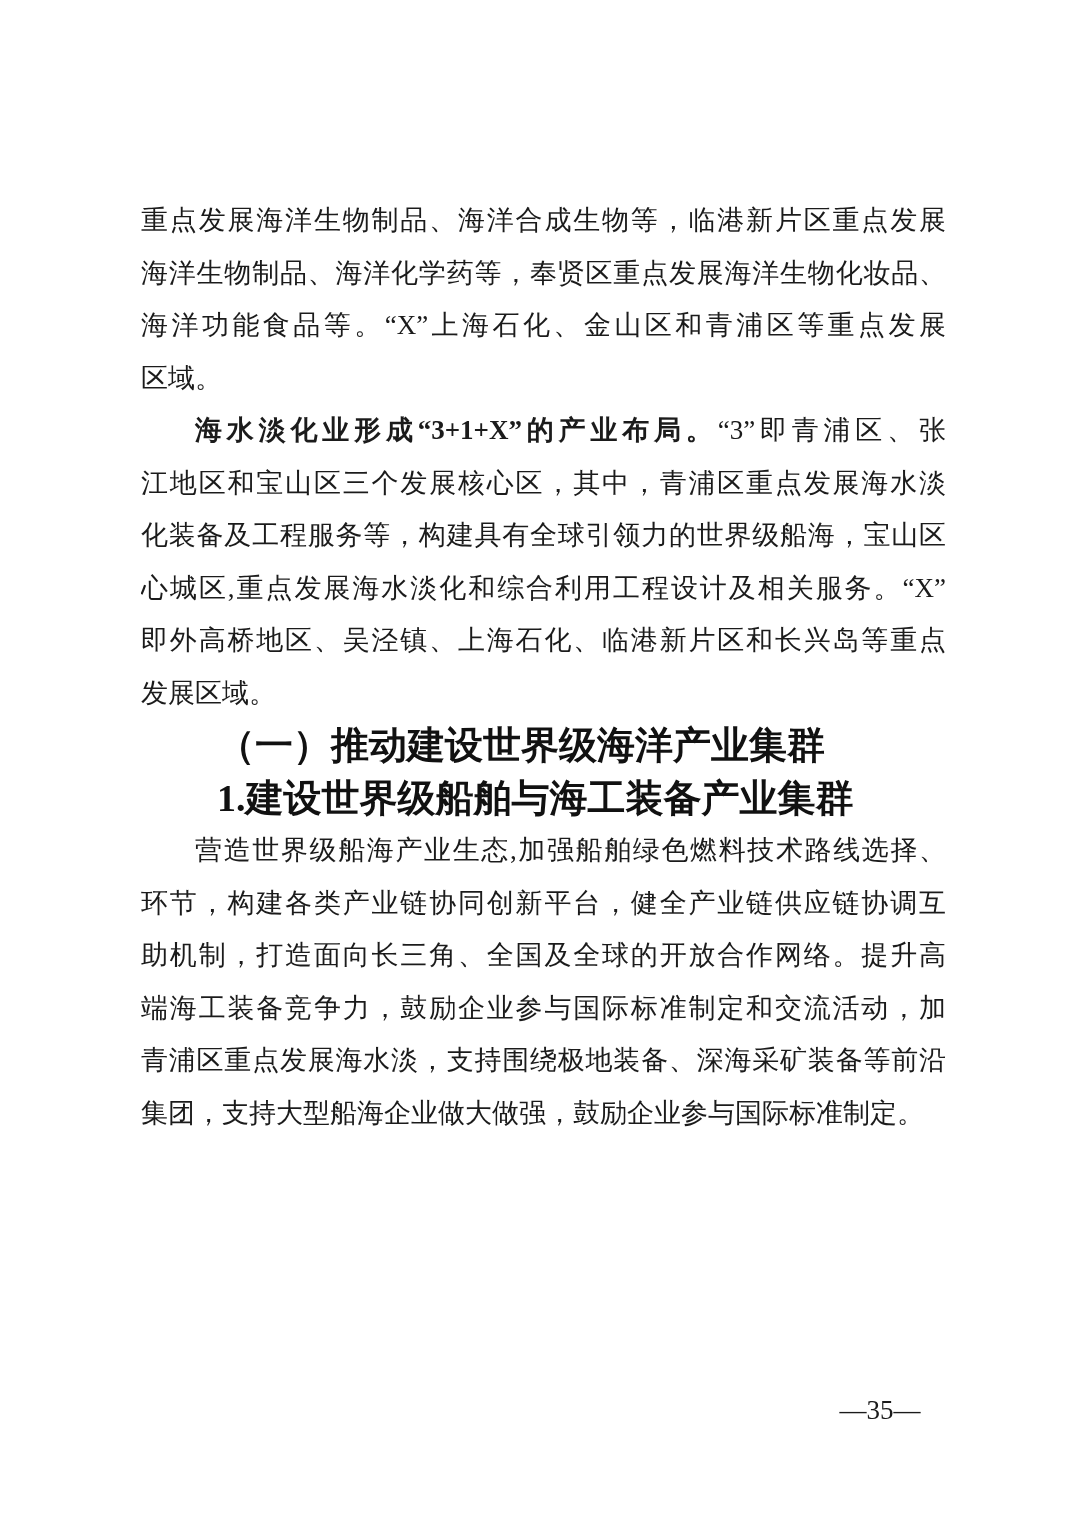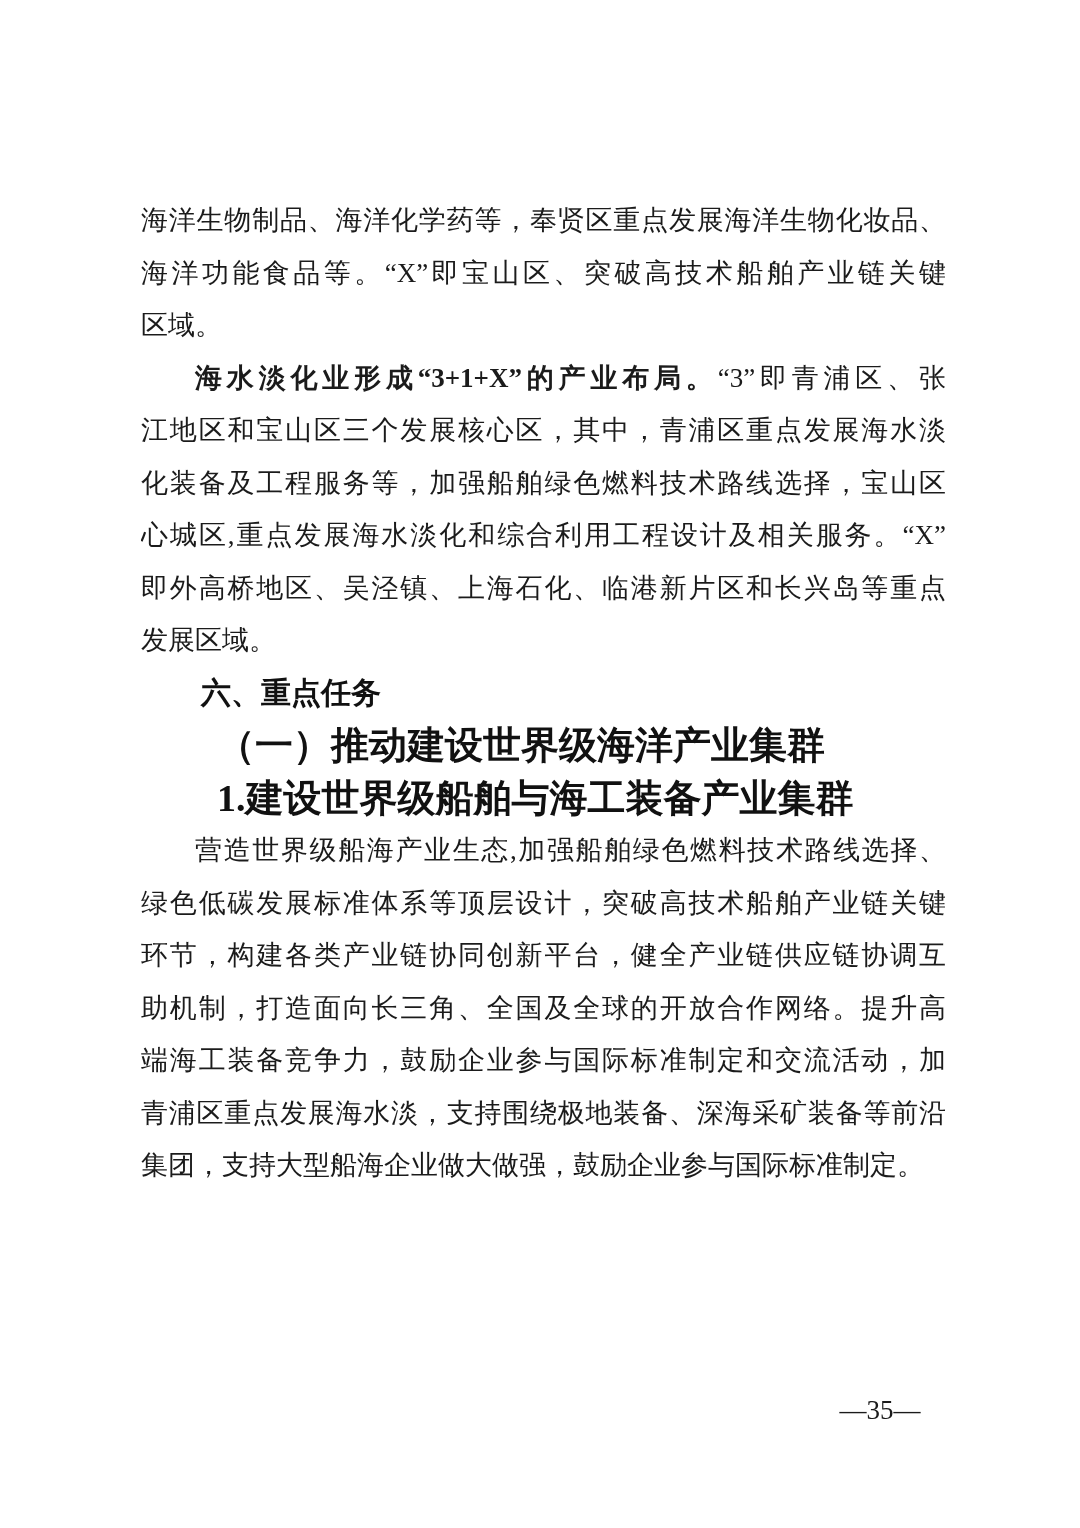--- a/index.html
+++ b/index.html
@@ -67,39 +67,38 @@
     text-align: center;
     font-size: 27px;
     color: #1b1b1b;
   }
 </style>
 </head>
 <body>
 
 <div class="doc">
 
+  <div class="line j">重点发展海洋生物制品、海洋合成生物等，临港新片区重点发展</div>
   <div class="line j">海洋生物制品、海洋化学药等，奉贤区重点发展海洋生物化妆品、</div>
-  <div class="line j">海洋功能食品等。“X”即宝山区、突破高技术船舶产业链关键</div>
+  <div class="line j">海洋功能食品等。“X”上海石化、金山区和青浦区等重点发展</div>
   <div class="line">区域。</div>
 
   <div class="line j ind">
     <span class="b">海水淡化业形成“3+1+X”的产业布局。</span><span>“3”即青浦区、张</span>
   </div>
   <div class="line j">江地区和宝山区三个发展核心区，其中，青浦区重点发展海水淡</div>
-  <div class="line j">化装备及工程服务等，加强船舶绿色燃料技术路线选择，宝山区</div>
+  <div class="line j">化装备及工程服务等，构建具有全球引领力的世界级船海，宝山区</div>
   <div class="line j">心城区,重点发展海水淡化和综合利用工程设计及相关服务。“X”</div>
   <div class="line j">即外高桥地区、吴泾镇、上海石化、临港新片区和长兴岛等重点</div>
   <div class="line">发展区域。</div>
 
-  <div class="line ind hd-sans">六、重点任务</div>
   <div class="line ind hd-serif">（一）推动建设世界级海洋产业集群</div>
   <div class="line ind hd-serif">1.建设世界级船舶与海工装备产业集群</div>
 
   <div class="line j ind">营造世界级船海产业生态,加强船舶绿色燃料技术路线选择、</div>
-  <div class="line j">绿色低碳发展标准体系等顶层设计，突破高技术船舶产业链关键</div>
   <div class="line j">环节，构建各类产业链协同创新平台，健全产业链供应链协调互</div>
   <div class="line j">助机制，打造面向长三角、全国及全球的开放合作网络。提升高</div>
   <div class="line j">端海工装备竞争力，鼓励企业参与国际标准制定和交流活动，加</div>
   <div class="line j">青浦区重点发展海水淡，支持围绕极地装备、深海采矿装备等前沿</div>
   <div class="line">集团，支持大型船海企业做大做强，鼓励企业参与国际标准制定。</div>
 
 </div>
 
 <div class="page-number">—35—</div>
 

